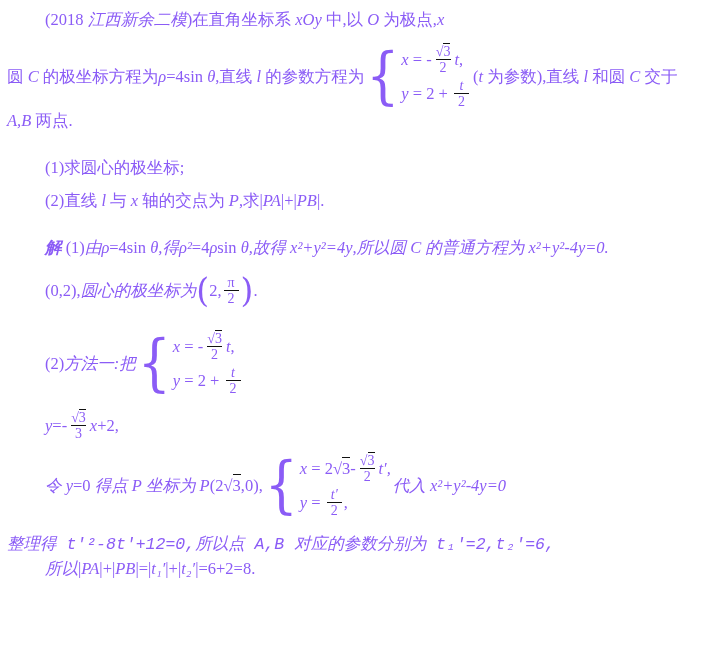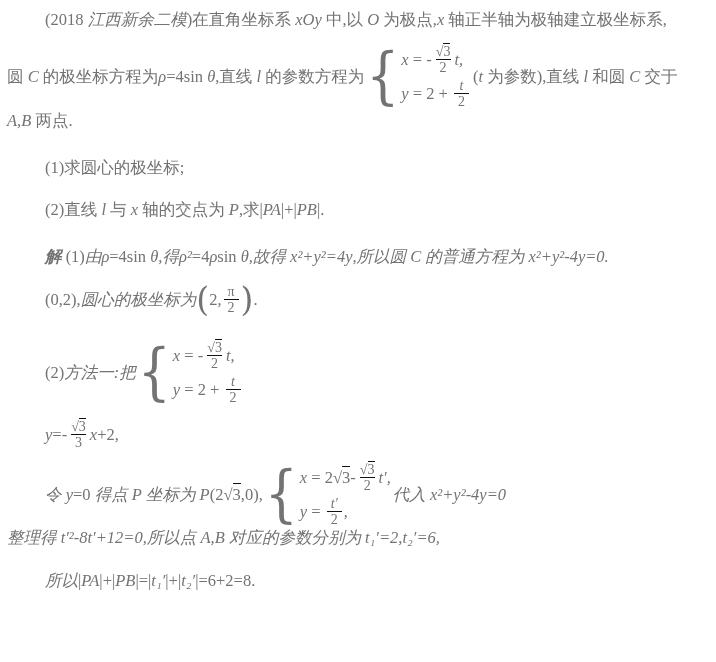--- a/index.html
+++ b/index.html
@@ -1,18 +1,18 @@
 <!DOCTYPE html>
 <html><head>
 <meta charset="utf-8">
 <style>
   html,body{margin:0;padding:0;background:#ffffff;}
   #document{
     width:716px;height:662px;overflow:hidden;box-sizing:border-box;
-    padding:9px 4px 16px 0;background:#ffffff;color:#737373;
+    padding:9px 4px 16px 0;background:#ffffff;color:#8b5cf6;
     font-family:"Liberation Serif","DejaVu Serif",serif;
     font-size:16.5px;line-height:21px;
   }
   .para{display:flex;align-items:center;flex-wrap:nowrap;padding-left:45px;}
   .para span{white-space:pre;}
   .indent0{padding-left:7px;}
   
   .cn{font-style:normal;}                 
   .k{font-style:italic;}                  
   .it{font-style:italic;}                 
@@ -31,43 +31,42 @@
          font-family:"DejaVu Serif",serif;}
   .cases-col{display:inline-flex;flex-direction:column;align-items:flex-start;row-gap:3px;}
   .cases-row{display:inline-flex;align-items:center;}
   
   .bp{font-size:200%;line-height:0.9;font-weight:400;font-family:"DejaVu Serif",serif;}
   
   .p1{margin-top:0;}
   .p2{margin-top:13px;}
   .p3{margin-top:1px;}
   .p4{margin-top:26px;}
-  .p5{margin-top:21px;text-align:right;}
+  .p5{margin-top:12px;text-align:right;}
   .p6{margin-top:26px;}
   .p7{margin-top:17px;}
   .p8{margin-top:24px;}
   .p9{margin-top:13px;}
   .p10{margin-top:11px;}
-  .p11{margin-top:0;}
-  .p12{margin-top:22px;align-items:center;}
+  .p11{margin-top:16px;font-family:Liberation Mono, monospace;}
+  .p12{margin-top:3px;align-items:center;}
 </style>
 </head>
 <body>
 
 <main id="document">
   <div class="para p1">
       <span class="rm">(2018 </span>
       <span class="k">江西新余二模</span>
       <span class="cn">)在直角坐标系 </span>
       <span class="it">xOy</span>
       <span class="cn"> 中,以 </span>
       <span class="it">O</span>
       <span class="cn"> 为极点,</span>
       <span class="it">x</span>
-      <span class="cn"> 轴正半轴为极轴建立极坐标系,</span>
     </div>
   <div class="para p2 indent0">
       <span class="cn">圆 </span>
       <span class="it">C</span>
       <span class="cn"> 的极坐标方程为</span>
       <span class="it">ρ</span>
       <span class="rm">=4sin </span>
       <span class="it">θ</span>
       <span class="cn">,直线 </span>
       <span class="it">l</span>

